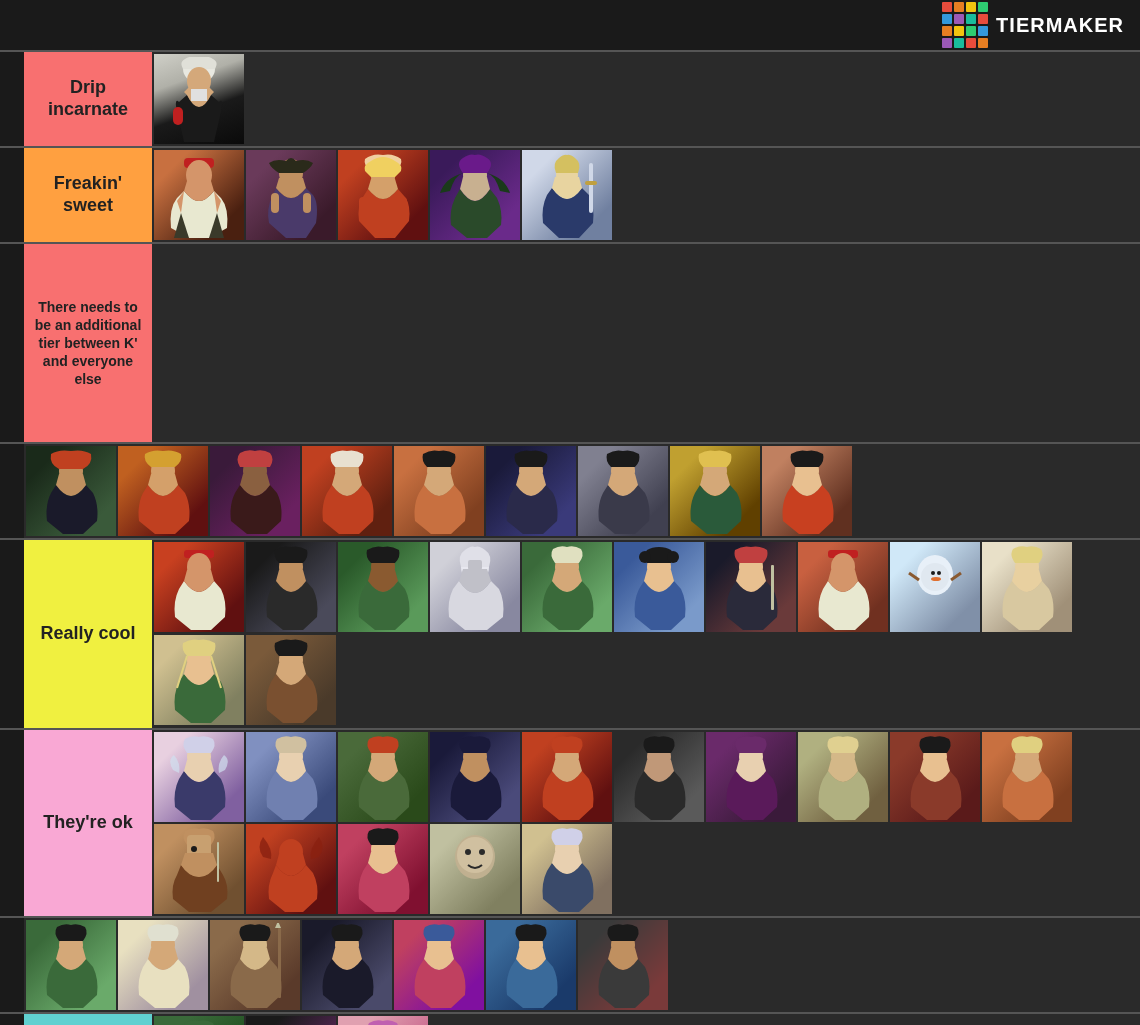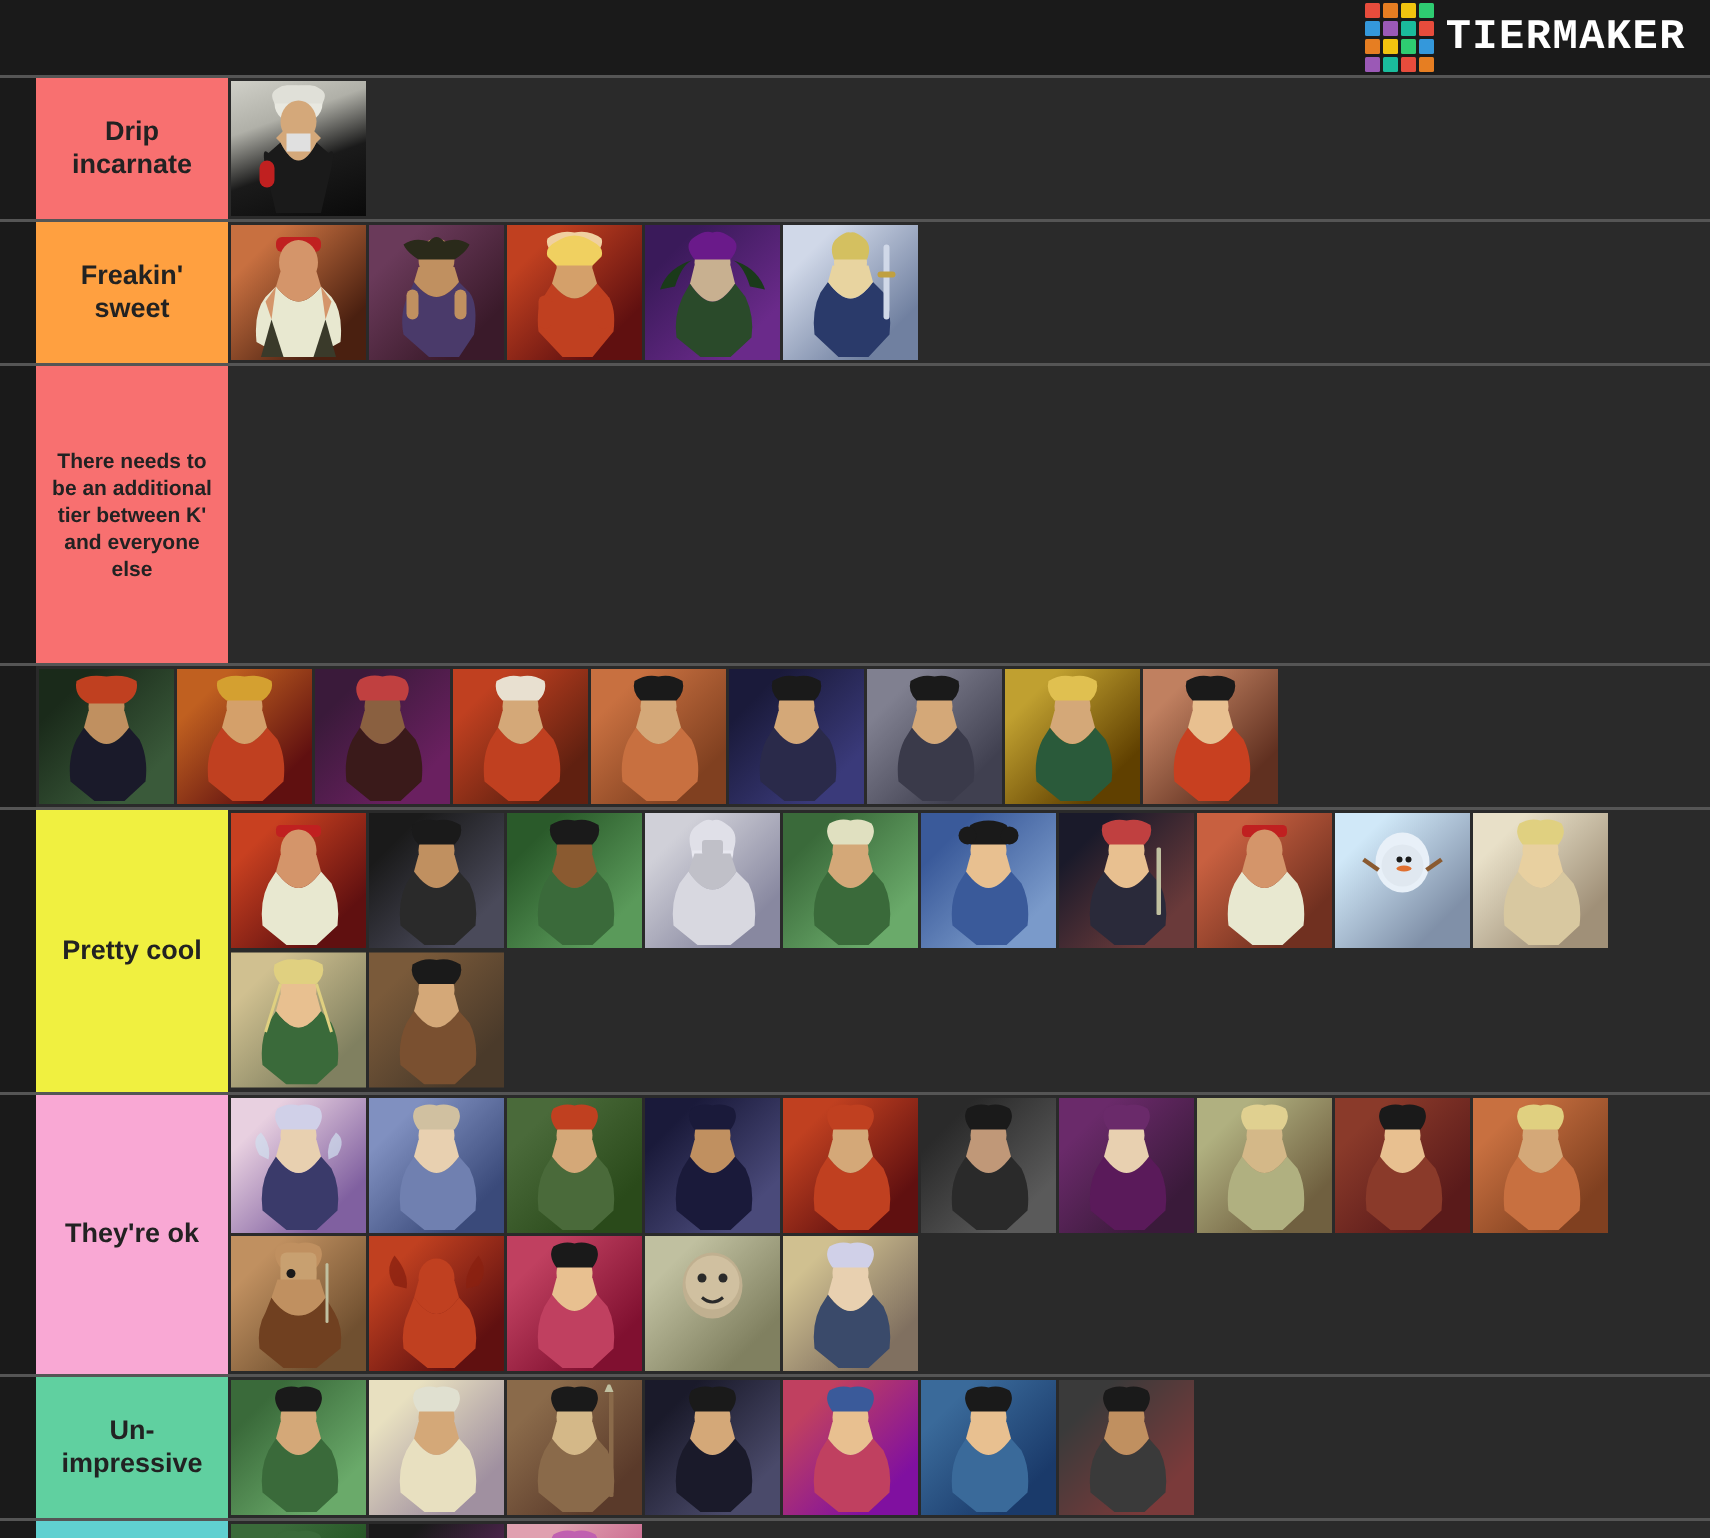--- a/index.html
+++ b/index.html
@@ -27,23 +27,23 @@
       grid-template-rows: repeat(4, 10px);
       gap: 2px;
     }
     .logo-cell {
       width: 10px;
       height: 10px;
       border-radius: 1px;
     }
     .logo-text {
       color: white;
-      font-size: 28px;
+      font-size: 20px;
       font-weight: bold;
-      font-family: Liberation Mono, monospace;
+      font-family: Liberation Sans, sans-serif;
       letter-spacing: 1px;
       text-transform: uppercase;
     }
     .tier-row {
       display: flex;
       border-top: 2px solid #555;
       min-height: 95px;
       padding-left: 24px;
     }
     .tier-label {
@@ -285,21 +285,21 @@
           <ellipse cx="40" cy="22" rx="12" ry="14" fill="#e8c090"></ellipse>
           <path d="M28 18 Q22 12 24 5 Q32 0 40 2 Q48 0 56 5 Q58 12 52 18" fill="#1a1a1a"></path>
           <path d="M20 44 Q14 56 16 72 L32 85 L52 85 L66 72 Q68 56 62 44 L55 36 Q47 47 40 47 Q33 47 25 36 Z" fill="#c84020"></path>
           <path d="M25 36 Q33 47 40 47 Q47 47 55 36 L52 25 L28 25 Z" fill="#e8c090"></path>
         </svg>
       </div>
     </div>
   </div>
 
   <div class="tier-row tier-row-pretty" style="min-height: 190px;">
-    <div class="tier-label">Pretty cool</div>
+    <div class="tier-label">Really cool</div>
     <div class="tier-content">
       <div class="char-placeholder" style="background: linear-gradient(135deg, #c84020 20%, #601010 80%);">
         <svg width="80" height="85" viewBox="0 0 80 85">
           <rect x="25" y="5" width="30" height="8" rx="3" fill="#c02020"></rect>
           <ellipse cx="40" cy="22" rx="12" ry="14" fill="#d4956a"></ellipse>
           <path d="M20 44 Q14 56 16 72 L32 85 L52 85 L66 72 Q68 56 62 44 L55 36 Q47 47 40 47 Q33 47 25 36 Z" fill="#e8e8d0"></path>
           <path d="M25 36 Q33 47 40 47 Q47 47 55 36 L52 25 L28 25 Z" fill="#d4956a"></path>
         </svg>
       </div>
       <div class="char-placeholder" style="background: linear-gradient(135deg, #1a1a1a 20%, #4a4a5a 80%);">
@@ -539,21 +539,20 @@
           <ellipse cx="40" cy="22" rx="12" ry="14" fill="#e8d0b0"></ellipse>
           <path d="M28 18 Q22 10 26 4 Q33 0 40 2 Q47 0 54 4 Q58 10 52 18" fill="#d0d0e8"></path>
           <path d="M20 44 Q14 56 16 72 L32 85 L52 85 L66 72 Q68 56 62 44 L55 36 Q47 47 40 47 Q33 47 25 36 Z" fill="#3a4a6a"></path>
           <path d="M25 36 Q33 47 40 47 Q47 47 55 36 L52 25 L28 25 Z" fill="#e8d0b0"></path>
         </svg>
       </div>
     </div>
   </div>
 
   <div class="tier-row tier-row-unimp" style="min-height: 95px;">
-    <div class="tier-label">Un-impressive</div>
     <div class="tier-content">
       <div class="char-placeholder" style="background: linear-gradient(135deg, #3a6a3a 20%, #6aaa6a 80%);">
         <svg width="80" height="85" viewBox="0 0 80 85">
           <ellipse cx="40" cy="22" rx="12" ry="14" fill="#d4a878"></ellipse>
           <path d="M28 18 Q22 10 26 4 Q33 0 40 2 Q47 0 54 4 Q58 10 52 18" fill="#1a1a1a"></path>
           <path d="M20 44 Q14 56 16 72 L32 85 L52 85 L66 72 Q68 56 62 44 L55 36 Q47 47 40 47 Q33 47 25 36 Z" fill="#3a6a3a"></path>
           <path d="M25 36 Q33 47 40 47 Q47 47 55 36 L52 25 L28 25 Z" fill="#d4a878"></path>
         </svg>
       </div>
       <div class="char-placeholder" style="background: linear-gradient(135deg, #e8e0c0 20%, #a090a0 80%);">

